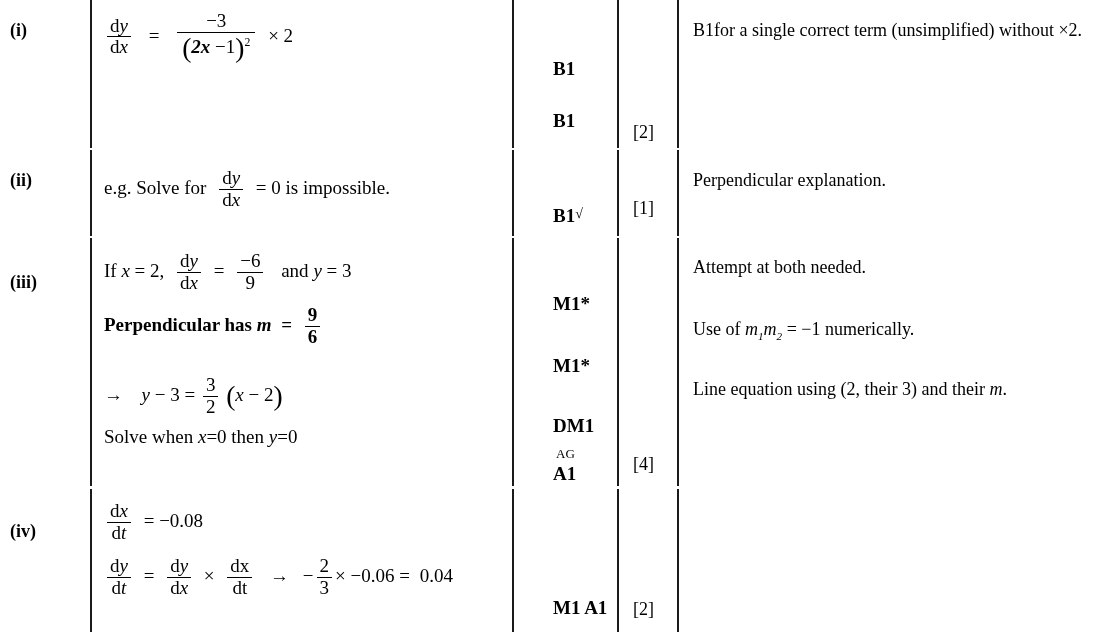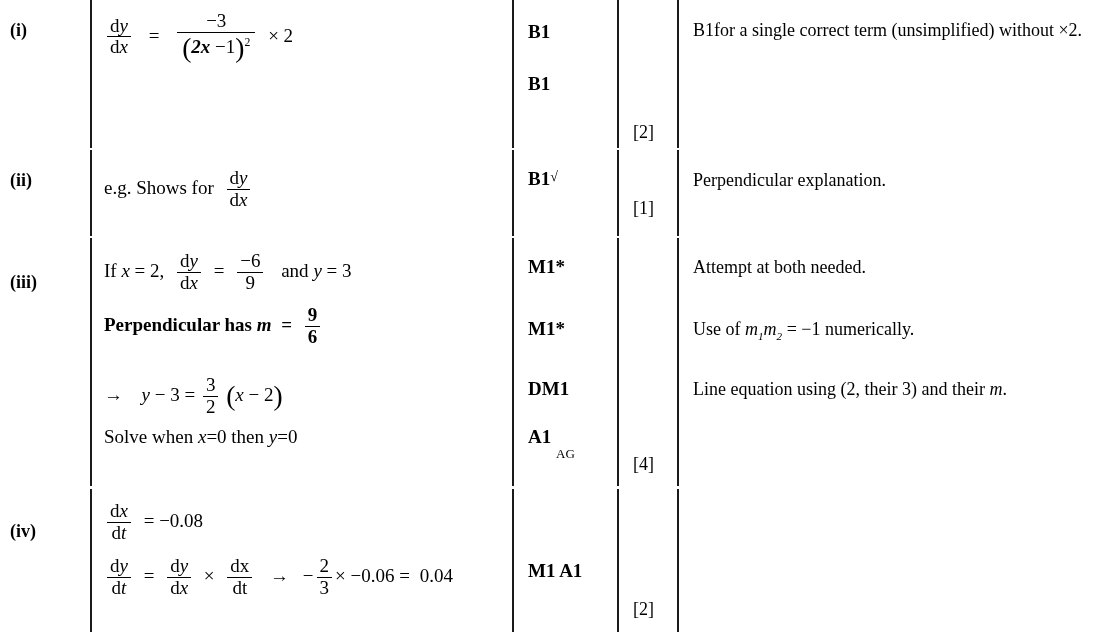--- a/index.html
+++ b/index.html
@@ -44,21 +44,21 @@
   }
   .v1 { left: 90px;  }
   .v2 { left: 512px; }
   .v3 { left: 617px; }
   .v4 { left: 677px; }
 
   
   .cell { position: absolute; top: 0; bottom: 0; box-sizing: border-box; }
   .c-label  { left: 0px;   width: 90px;  }
   .c-work   { left: 92px;  width: 420px; }
-  .c-mark   { left: 514px; width: 103px; }
+  .c-mark   { left: 539px; width: 103px; margin-top: 37px; }
   .c-total  { left: 619px; width: 58px;  }
   .c-note   { left: 679px; width: 359px; }
 
   .label {
     position: absolute;
     font-weight: bold;
     font-size: 18px;
     left: 10px;
   }
 
@@ -183,26 +183,26 @@
     <div class="vrule v2"></div>
     <div class="vrule v3"></div>
     <div class="vrule v4"></div>
 
     <div class="cell c-label">
       <div class="label" style="top:20px;">(ii)</div>
     </div>
 
     <div class="cell c-work">
       <div class="work" style="top:19px;">
-        <span>e.g. Shows for</span><span class="spacer-sm"></span>
+        <span>e.g. Solve for</span><span class="spacer-sm"></span>
         <span class="frac">
           <span class="num"><span>d</span><span class="mvar">y</span></span>
           <span class="den"><span>d</span><span class="mvar">x</span></span>
         </span>
-        <span class="spacer-sm"></span>
+        <span class="spacer-sm"></span><span>= 0 is impossible.</span>
       </div>
     </div>
 
     <div class="cell c-mark">
       <div class="mark" style="top:18px;"><span>B1</span><span class="tick">√</span></div>
     </div>
 
     <div class="cell c-total">
       <div class="total" style="top:48px;">[1]</div>
     </div>

